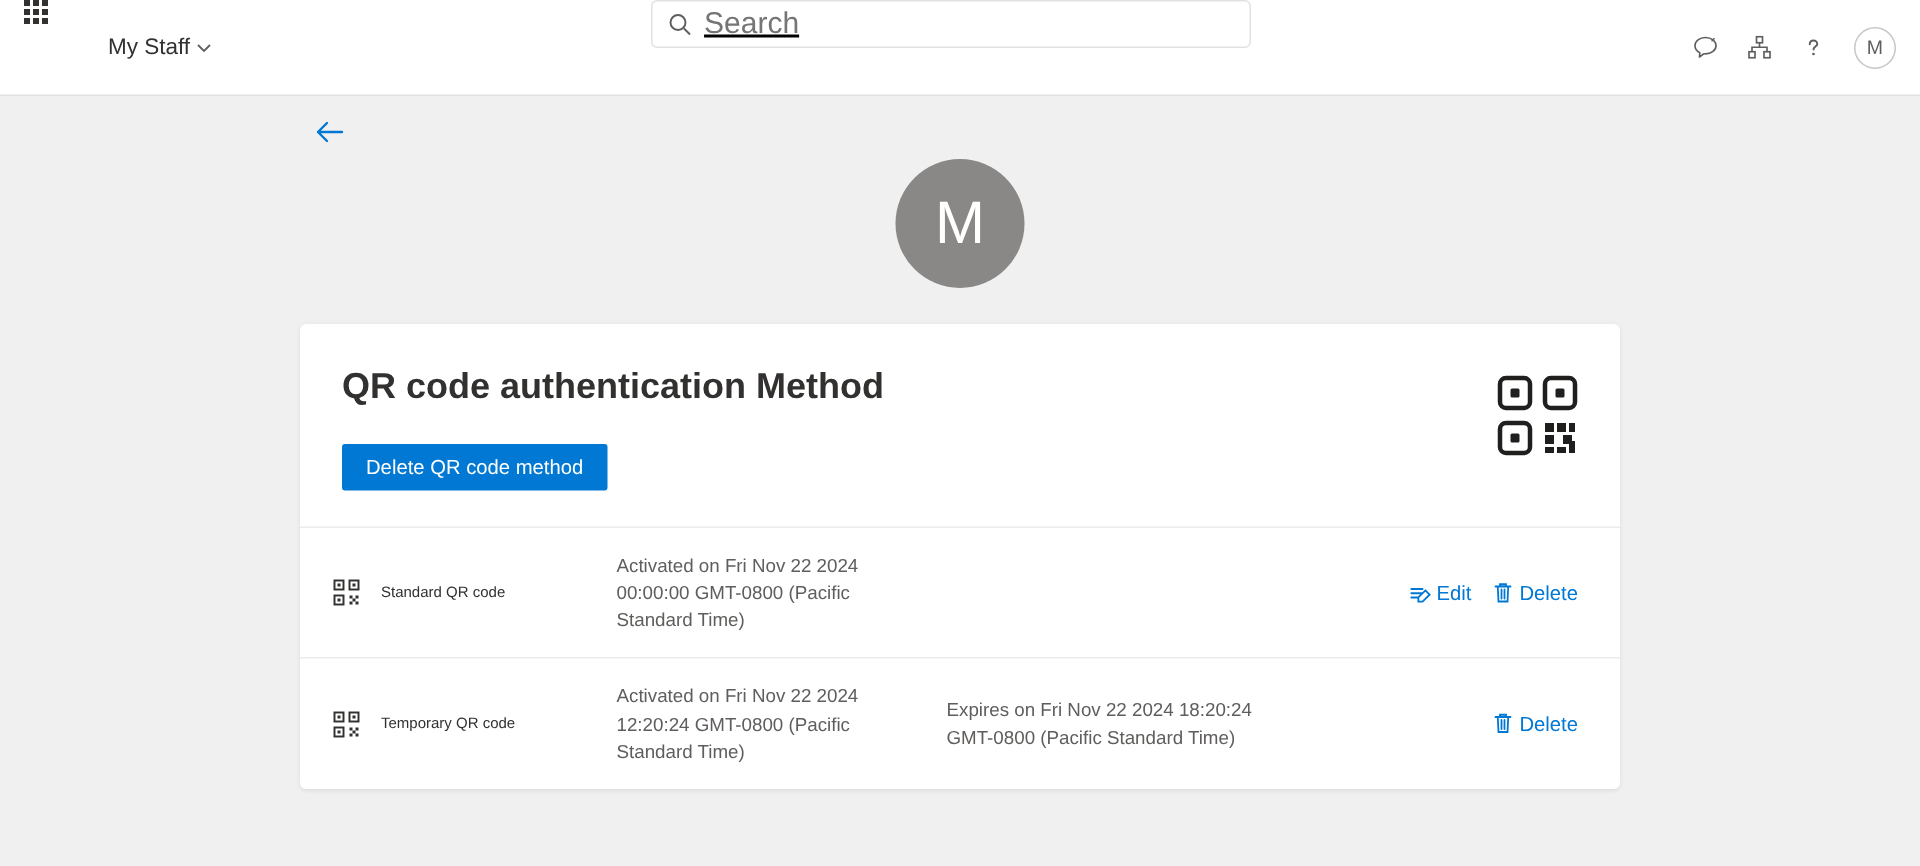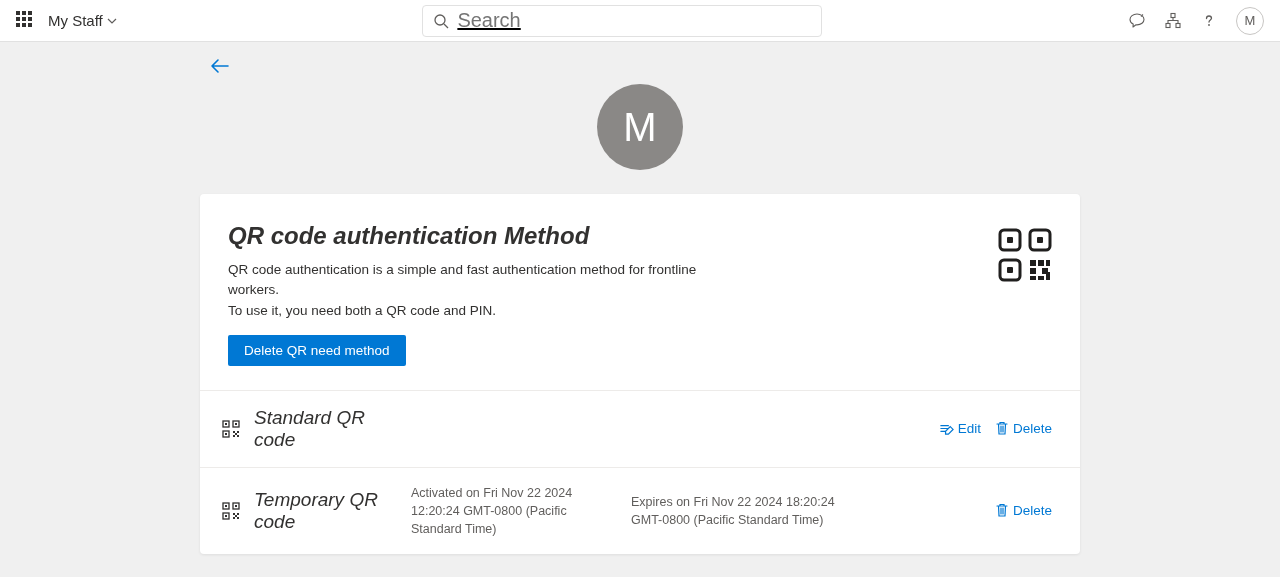--- a/index.html
+++ b/index.html
@@ -1,39 +1,39 @@
 <!DOCTYPE html>
 <html><head>
 <meta charset="utf-8">
 <style>
 * { margin:0; padding:0; box-sizing:border-box; }
 body { font-family:"Segoe UI",Arial,sans-serif; background:#f0f0f0; color:#323130; width:1280px; height:577px; overflow:hidden; }
-.header { height:42px; background:#fff; border-bottom:1px solid #e1e1e1; display:flex; align-items:center; padding:0 16px; }
+.header { height:64px; background:#fff; border-bottom:1px solid #e1e1e1; display:flex; padding:0 16px;gap:24px; }
 .waffle { width:20px; height:20px; display:grid; grid-template-columns:repeat(3,4px); grid-template-rows:repeat(3,4px); gap:2px; margin-right:12px; cursor:pointer; }
 .waffle span { background:#323130; }
 .app-name { font-size:15px; color:#323130; display:flex; align-items:center; gap:4px; cursor:pointer; }
 .search-wrap { flex:1; display:flex; justify-content:center; }
 .search { width:400px; height:32px; border:1px solid #e1e1e1; border-radius:4px; display:flex; align-items:center; padding:0 10px; background:#fff; }
 .search input { border:none; outline:none; flex:1; font-size:20px; margin-left:8px;text-decoration:underline; }
 .header-right { display:flex; align-items:center; gap:18px; color:#605e5c; }
 .header-right .hicon { cursor:pointer; }
 .avatar-sm { width:28px; height:28px; border-radius:50%; border:1px solid #c8c6c4; display:flex; align-items:center; justify-content:center; font-size:13px; color:#605e5c; }
 .back { margin:16px 0 0 210px; color:#0078d4; cursor:pointer; }
 .profile { text-align:center; margin-top:10px; }
 .avatar-lg { width:86px; height:86px; border-radius:50%; background:#8a8886; color:#fff; font-size:40px; display:flex; align-items:center; justify-content:center; margin:0 auto 18px; }
 .username { font-size:26px; font-weight:600; color:#201f1e; }
 .card { width:880px; margin:24px auto 0; background:#fff; border-radius:4px; box-shadow:0 1px 3px rgba(0,0,0,.08); }
 .card-head { padding:28px 28px 24px; display:flex; justify-content:space-between; align-items:flex-start; }
-.card-title { font-size:24px; font-weight:600; margin-bottom:10px;font-style:italic; }
+.card-title { font-size:24px; font-weight:600; margin-bottom:10px; }
 .card-desc { font-size:13.5px; color:#323130; line-height:1.5; max-width:500px; }
 .btn-primary { background:#0078d4; color:#fff; border:none; padding:8px 16px; font-size:13.5px; border-radius:2px; margin-top:14px; cursor:pointer; }
 .qr-illus { padding-top:6px; }
 .row { display:flex; align-items:center; border-top:1px solid #edebe9; padding:16px 28px 16px 16px; }
 .row-icon { width:30px; display:flex; justify-content:center; color:#323130; }
-.row-label { width:165px; font-size:19px; padding-left:8px;font-style:italic; }
+.row-label { width:165px; font-size:10px; padding-left:8px; }
 .row-col { width:220px; font-size:12.5px; color:#605e5c; line-height:1.45; padding-right:12px; }
 .row-actions { margin-left:auto; display:flex; gap:14px; }
 .action { color:#0078d4; font-size:13.5px; display:flex; align-items:center; gap:4px; cursor:pointer; }
 svg { display:block; }
 </style>
 </head>
 <body>
 
 <div class="header">
   <div class="waffle">
@@ -91,25 +91,21 @@
 <div class="profile">
   <div class="avatar-lg">
       <span>M</span>
     </div>
 </div>
 
 <div class="card">
   <div class="card-head">
     <div>
       <div class="card-title">QR code authentication Method</div>
-      <div class="card-desc">
-        <span>QR code authentication is a simple and fast authentication method for frontline workers.</span><br>
-        <span>To use it, you need both a QR code and PIN.</span>
-      </div>
-      <button class="btn-primary">Delete QR need method</button>
+      <button class="btn-primary">Delete QR code method</button>
     </div>
     <div class="qr-illus">
       <svg width="54" height="54" viewBox="0 0 54 54">
         <g fill="none" stroke="#201f1e" stroke-width="3">
           <rect x="2" y="2" width="20" height="20" rx="4"></rect>
             <rect x="9" y="9" width="6" height="6" fill="#201f1e" stroke="none" rx="1"></rect>
           <rect x="32" y="2" width="20" height="20" rx="4"></rect>
             <rect x="39" y="9" width="6" height="6" fill="#201f1e" stroke="none" rx="1"></rect>
           <rect x="2" y="32" width="20" height="20" rx="4"></rect>
             <rect x="9" y="39" width="6" height="6" fill="#201f1e" stroke="none" rx="1"></rect>
@@ -142,20 +138,21 @@
             <rect x="3" y="13" width="2" height="2"></rect>
             <rect x="11" y="11" width="2" height="2"></rect>
             <rect x="15" y="11" width="2" height="2"></rect>
             <rect x="11" y="15" width="2" height="2"></rect>
             <rect x="13" y="13" width="2" height="2"></rect>
             <rect x="15" y="15" width="2" height="2"></rect>
           </g>
         </svg>
     </div>
     <div class="row-label">Standard QR code</div>
+    <div class="row-col">Activated on Fri Nov 22 2024 00:00:00 GMT-0800 (Pacific Standard Time)</div>
     <div class="row-actions">
       <div class="action">
         <svg width="15" height="15" viewBox="0 0 16 16">
             <path d="M2 5 H10 M2 8 H10 M2 11 H7 M12 6 L15 9 L10 14 L7 14 L7 11 Z" stroke="#0078d4" stroke-width="1.3" fill="none" stroke-linecap="round"></path>
           </svg>
         <span>Edit</span>
       </div>
       <div class="action">
         <svg width="14" height="15" viewBox="0 0 14 15">
             <path d="M2 3 H12 M5 3 V1.5 H9 V3 M3.5 3 L4 13 H10 L10.5 3 M6 5 V11 M8 5 V11" stroke="#0078d4" stroke-width="1.2" fill="none" stroke-linecap="round"></path>

